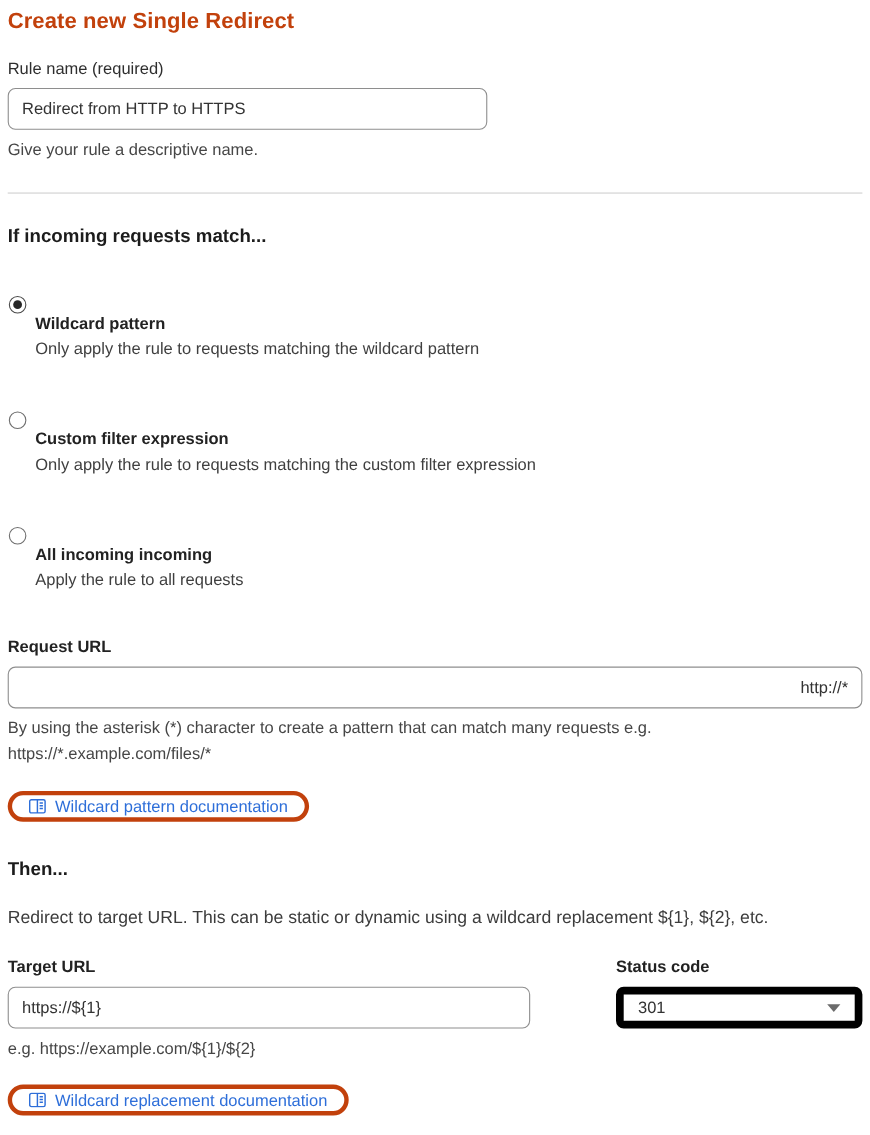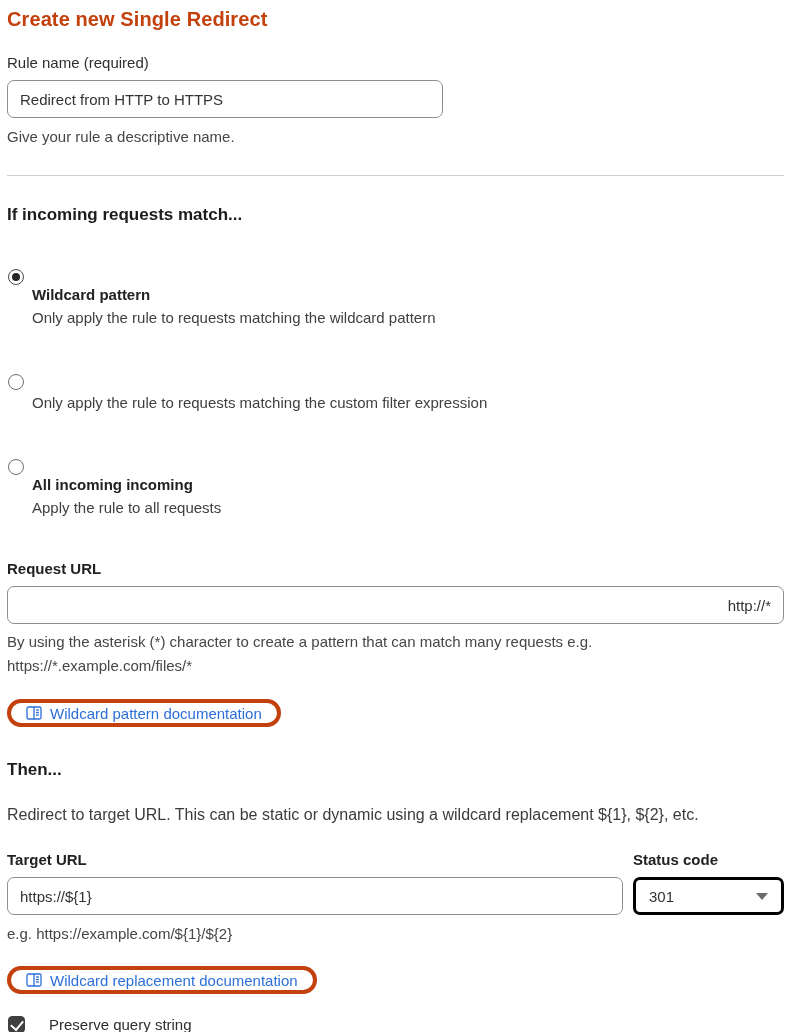--- a/index.html
+++ b/index.html
@@ -37,21 +37,21 @@
     border-radius: 7px;
     padding: 0 12px;
     font-size: 15px;
     color: #333;
     font-family: inherit;
     background: #fff;
     outline: none;
   }
   .w-rule   { width: 436px; }
   .w-full   { width: 777px; text-align: right; }
-  .w-target { width: 616px; }
+  .w-target { width: 475px; }
 
   .help-text {
     margin-top: 7px;
     font-size: 15px;
     color: #464646;
     line-height: 24px;
   }
 
   hr.divider {
     border: none;
@@ -119,21 +119,21 @@
   .two-col { display: flex; gap: 10px; }
   .col-left  { flex: 0 0 543px; }
   .col-right { flex: 1; }
 
   .select-box {
     display: flex;
     align-items: center;
     justify-content: space-between;
     margin-top: 9px;
     height: 38px;
-    border: 3px solid #000000;
+    border: 7px solid #000000;
     border-radius: 7px;
     padding: 0 13px;
     font-size: 15px;
     color: #333;
     background: #fff;
     cursor: pointer;
   }
   .caret-down {
     width: 0; height: 0;
     border-left: 6px solid transparent;
@@ -209,20 +209,21 @@
     <span class="radio-control checked"></span>
     <span class="radio-texts">
       <span class="radio-label" style="display:block">Wildcard pattern</span>
       <span class="radio-desc" style="display:block">Only apply the rule to requests matching the wildcard pattern</span>
     </span>
   </div>
 
   <div class="radio-option">
     <span class="radio-control"></span>
     <span class="radio-texts">
+      <span class="radio-label" style="display:block">Custom filter expression</span>
       <span class="radio-desc" style="display:block">Only apply the rule to requests matching the custom filter expression</span>
     </span>
   </div>
 
   <div class="radio-option">
     <span class="radio-control"></span>
     <span class="radio-texts">
       <span class="radio-label" style="display:block">All incoming incoming</span>
       <span class="radio-desc" style="display:block">Apply the rule to all requests</span>
     </span>

